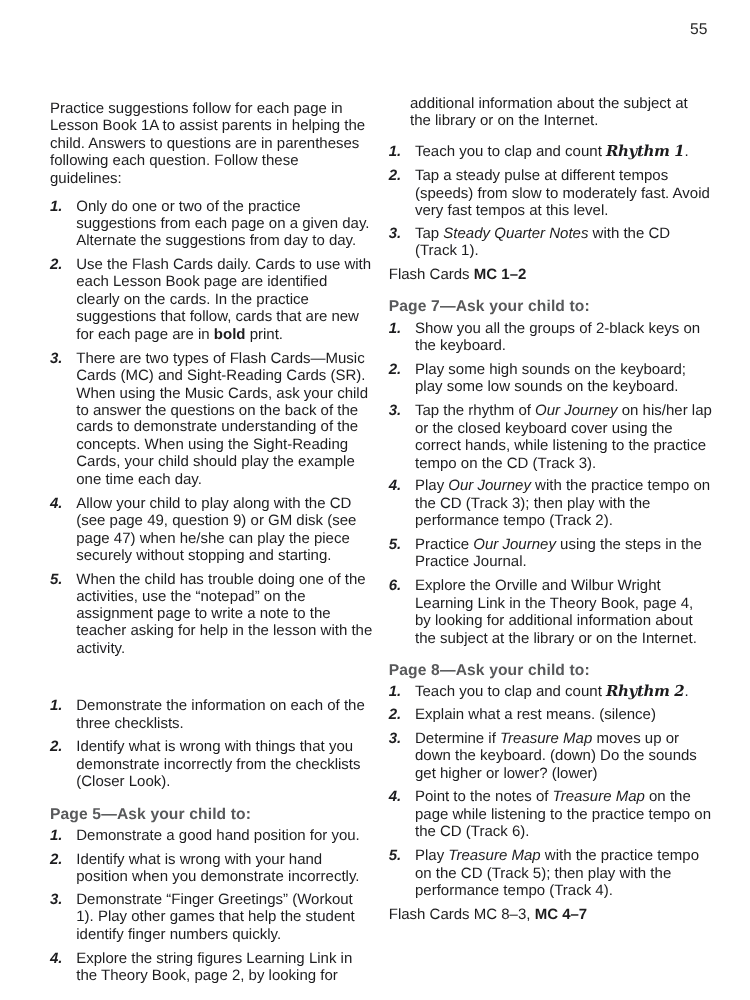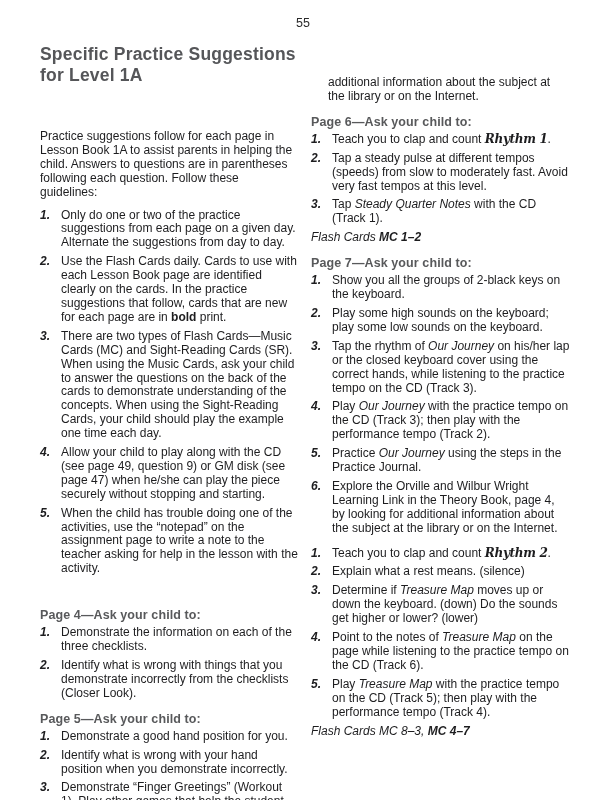--- a/index.html
+++ b/index.html
@@ -6,55 +6,51 @@
   html, body { background: #e8e8e8; }
   body { font-family: "Liberation Sans", sans-serif; }
   .page {
     width: 600px; height: 800px;
     background: #ffffff;
     color: #1d1d1f;
     padding: 16px 30px 20px 40px;
     overflow: hidden;
     position: relative;
   }
-  .pageno-row { text-align: center; font-size: 12.5px; color: #2a2a2a; padding-right: 4px; height: 16px; }
+  .pageno-row { text-align: right; font-size: 12.5px; color: #2a2a2a; padding-right: 4px; height: 16px; }
   .columns { display: flex; gap: 13px; margin-top: 4px; }
   .col-left { width: 258px; flex: 0 0 258px; }
   .col-right { flex: 1; padding-top: 40px; }
   h1.title {
     font-size: 17.5px; line-height: 21px; font-weight: bold;
     color: #555659; letter-spacing: 0.2px; margin-top: 8px; margin-bottom: 9px;
   }
   p.intro { font-size: 12px; line-height: 13.9px; margin-bottom: 9px; margin-top: 44px; }
   .item { display: flex; margin-bottom: 5px; font-size: 12px; line-height: 13.9px; }
   .num { flex: 0 0 21px; font-weight: bold; font-style: italic; }
   .itext { flex: 1; }
   .sec-heading {
     font-size: 12.5px; font-weight: bold; color: #58595b;
     margin-bottom: 4px; letter-spacing: 0.1px;
   }
   .section { margin-top: 11px; }
   .section.extra-space { margin-top: 32px; }
-  .flash-cards { font-size: 12px; line-height: 13.9px; margin-top: 1px; margin-bottom: 2px; font-style: italic; }
+  .flash-cards { font-size: 12px; line-height: 13.9px; margin-top: 1px; margin-bottom: 2px; }
   .continuation { padding-left: 17px; font-size: 12px; line-height: 13.9px; }
   .b { font-weight: bold; }
   .i { font-style: italic; }
   .scr { font-family: "DejaVu Serif", serif; font-style: italic; font-weight: bold; letter-spacing: -0.3px; }
 </style>
 </head>
 <body>
 
 <div class="page">
   <div class="pageno-row">55</div>
   <div class="columns">
     <div class="col-left">
-      <h1 class="title">
-        <span>Specific Practice Suggestions</span><br>
-        <span>for Level 1A</span>
-      </h1>
       <p class="intro">Practice suggestions follow for each page in Lesson Book 1A to assist parents in helping the child.  Answers to questions are in parentheses following each question.  Follow these guidelines:</p>
       <div id="guidelines">
           <div class="item">
             <span class="num">1.</span>
             <span class="itext"><span>Only do one or two of the practice suggestions from each page on a given day.  Alternate the suggestions from day to day.</span></span>
           </div>
           <div class="item">
             <span class="num">2.</span>
             <span class="itext"><span>Use the Flash Cards daily.  Cards to use with each Lesson Book page are identified clearly on the cards.  In the practice suggestions that follow, cards that are new for each page are in </span><span class="b">bold</span><span> print.</span></span>
           </div>
@@ -66,21 +62,20 @@
             <span class="num">4.</span>
             <span class="itext"><span>Allow your child to play along with the CD (see page 49, question 9) or GM disk (see page 47) when he/she can play the piece securely without stopping and starting.</span></span>
           </div>
           <div class="item">
             <span class="num">5.</span>
             <span class="itext"><span>When the child has trouble doing one of the activities, use the “notepad” on the assignment page to write a note to the teacher asking for help in the lesson with the activity.</span></span>
           </div>
         </div>
       <div id="left-sections">
           <section class="section extra-space">
-            <h3 class="sec-heading">Page 4—Ask your child to:</h3>
             <div class="item">
               <span class="num">1.</span>
               <span class="itext"><span>Demonstrate the information on each of the three checklists.</span></span>
             </div>
             <div class="item">
               <span class="num">2.</span>
               <span class="itext"><span>Identify what is wrong with things that you demonstrate incorrectly from the checklists (Closer Look).</span></span>
             </div>
           </section>
           <section class="section">
@@ -101,21 +96,20 @@
               <span class="num">4.</span>
               <span class="itext"><span>Explore the string figures Learning Link in the Theory Book, page 2, by looking for</span></span>
             </div>
           </section>
         </div>
     </div>
     <div class="col-right">
       <p class="continuation">additional information about the subject at the library or on the Internet.</p>
       <div id="right-sections">
           <section class="section">
-            <h3 class="sec-heading">Page 6—Ask your child to:</h3>
             <div class="item">
               <span class="num">1.</span>
               <span class="itext"><span>Teach you to clap and count </span><span class="scr">Rhythm 1</span><span>.</span></span>
             </div>
             <div class="item">
               <span class="num">2.</span>
               <span class="itext"><span>Tap a steady pulse at different tempos (speeds) from slow to moderately fast.  Avoid very fast tempos at this level.</span></span>
             </div>
             <div class="item">
               <span class="num">3.</span>
@@ -144,20 +138,21 @@
             <div class="item">
               <span class="num">5.</span>
               <span class="itext"><span>Practice </span><span class="i">Our Journey</span><span> using the steps in the Practice Journal.</span></span>
             </div>
             <div class="item">
               <span class="num">6.</span>
               <span class="itext"><span>Explore the Orville and Wilbur Wright Learning Link in the Theory Book, page 4, by looking for additional information about the subject at the library or on the Internet.</span></span>
             </div>
           </section>
           <section class="section">
+            <h3 class="sec-heading">Page 8—Ask your child to:</h3>
             <div class="item">
               <span class="num">1.</span>
               <span class="itext"><span>Teach you to clap and count </span><span class="scr">Rhythm 2</span><span>.</span></span>
             </div>
             <div class="item">
               <span class="num">2.</span>
               <span class="itext"><span>Explain what a rest means. (silence)</span></span>
             </div>
             <div class="item">
               <span class="num">3.</span>

